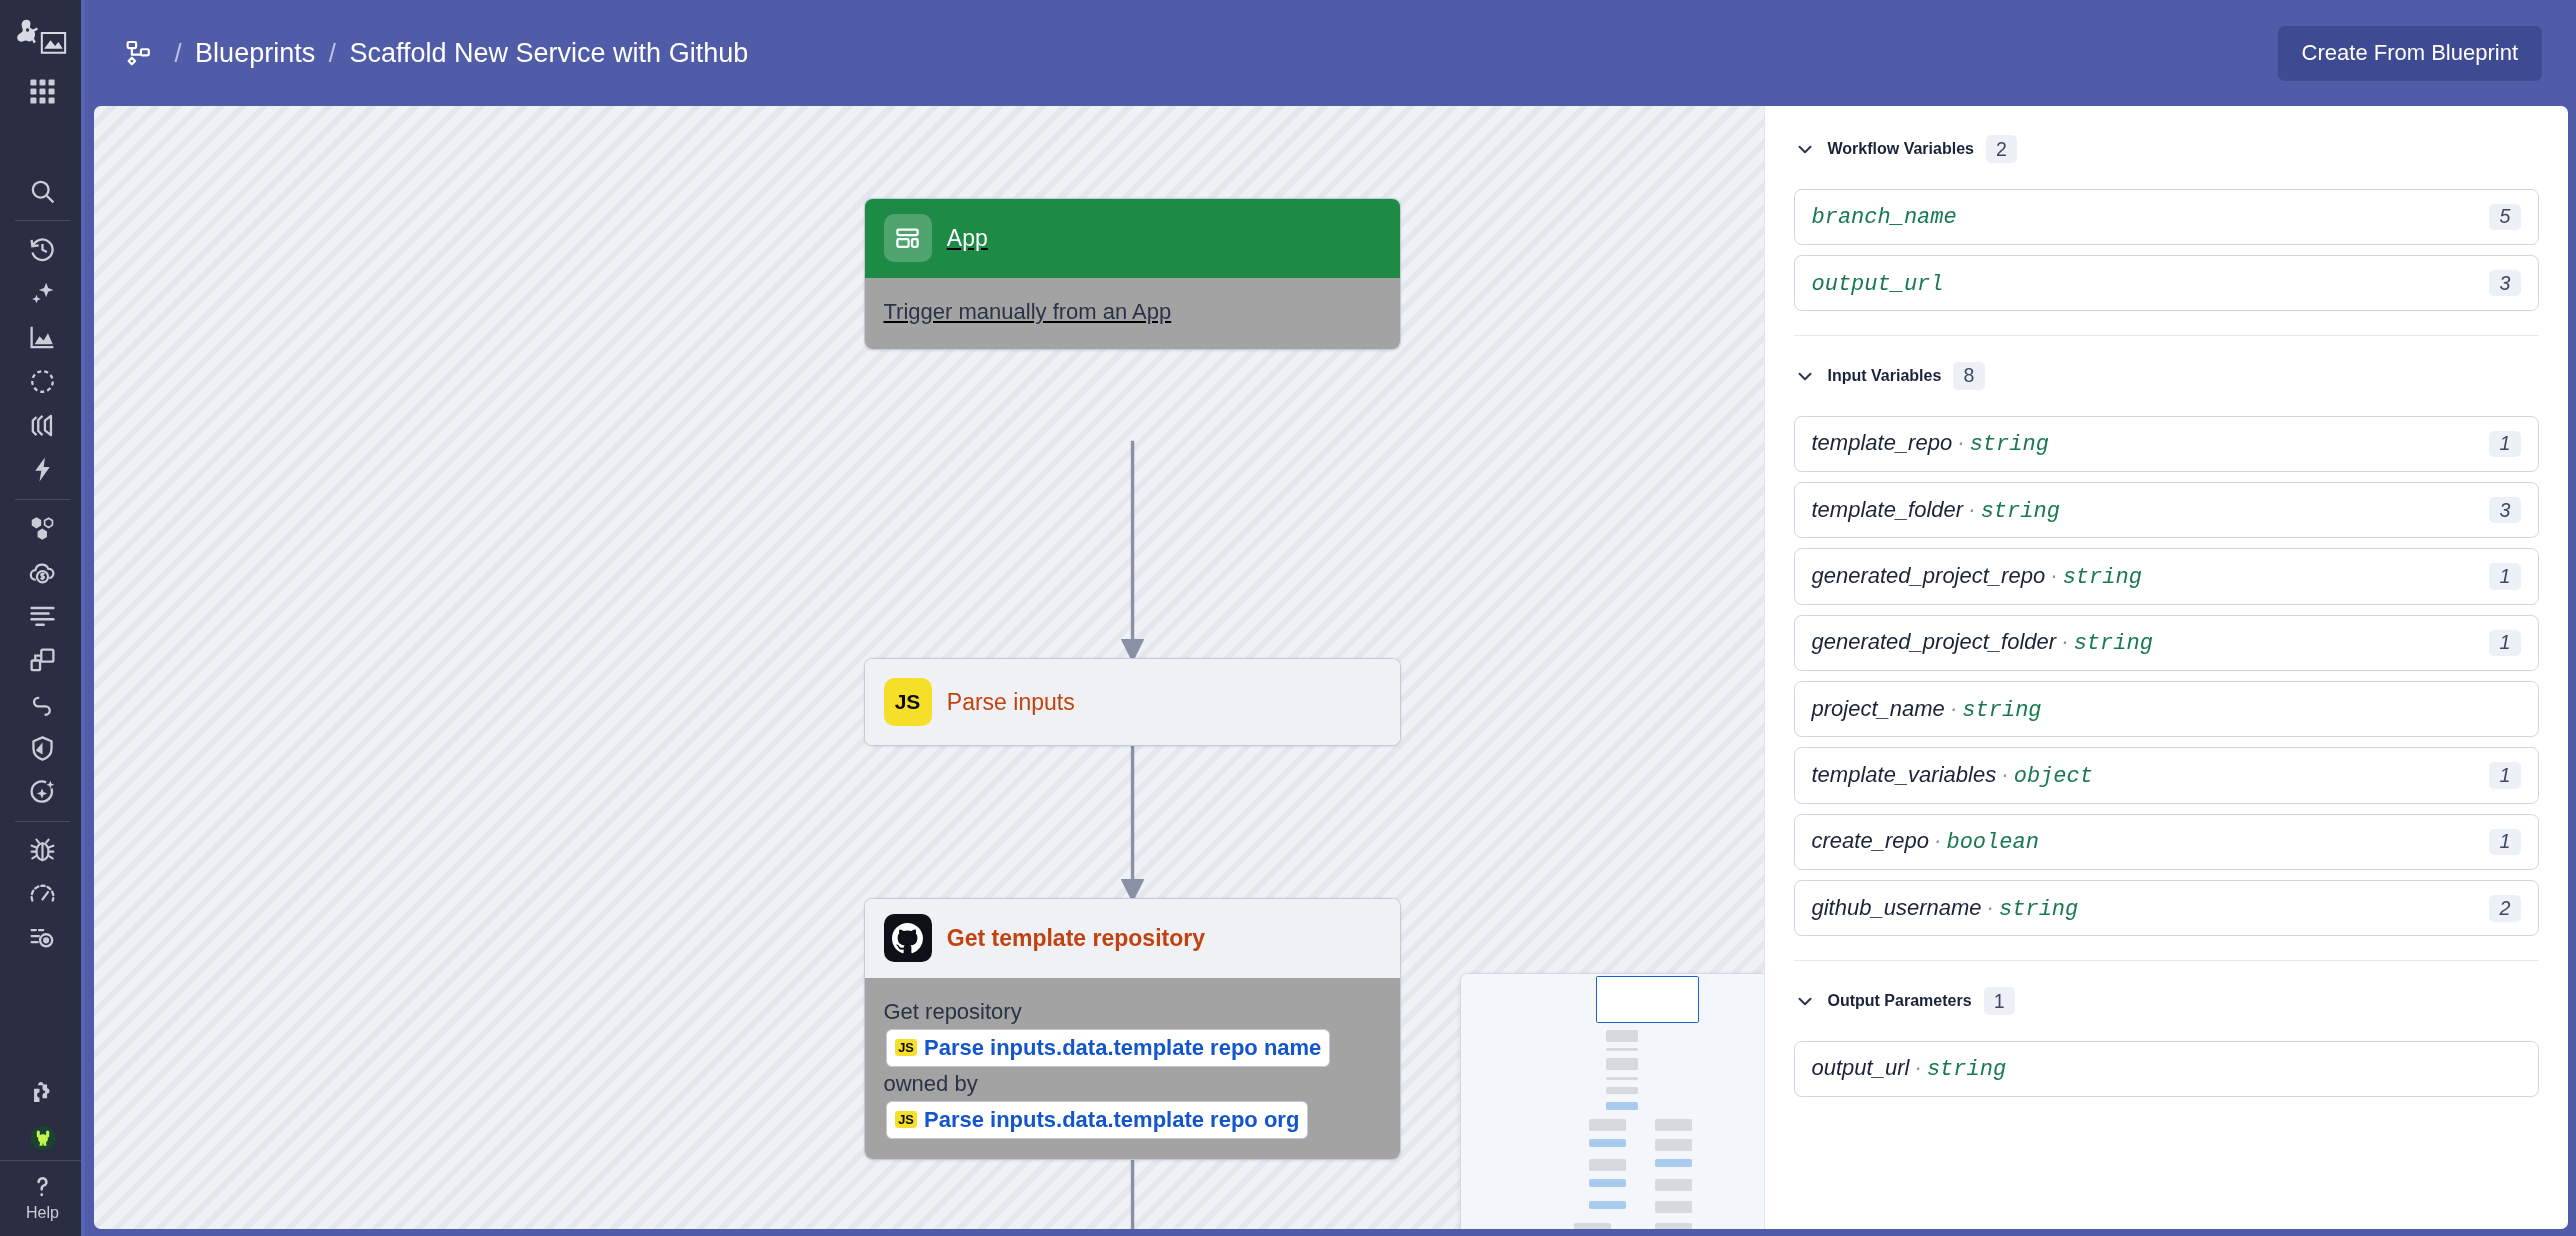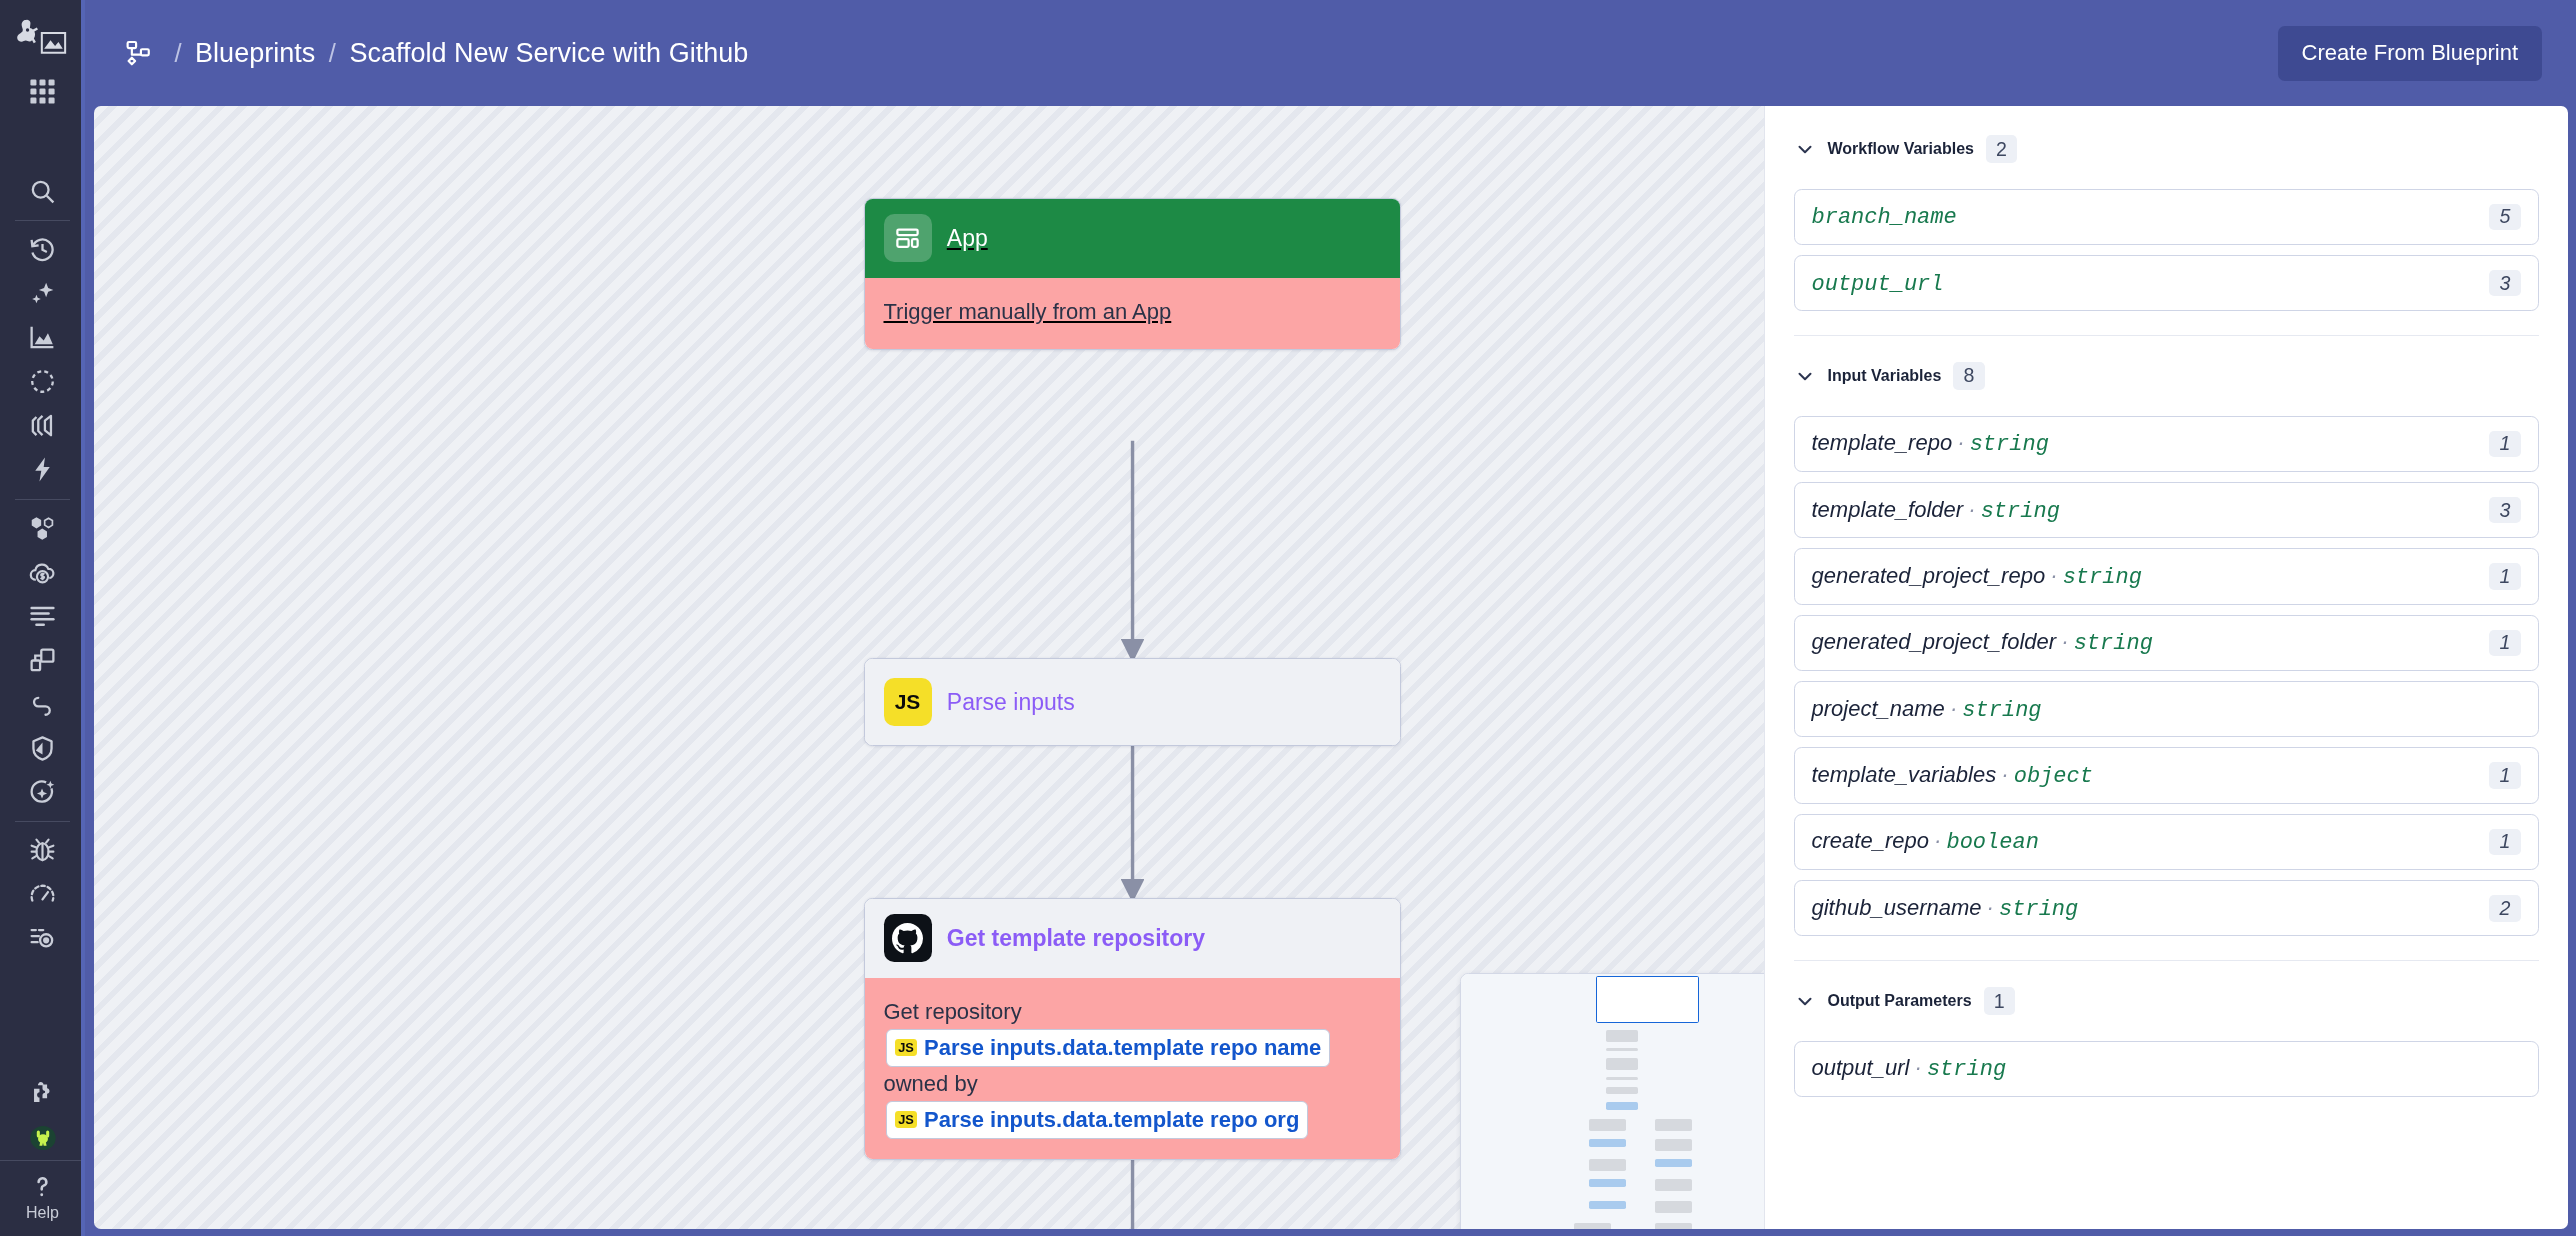--- a/index.html
+++ b/index.html
@@ -92,25 +92,25 @@
     background: #fff;
     box-shadow: 0 0.9px 2.6px rgba(40,50,90,.10);
     overflow: hidden;
   }
   .node-head {
     display:flex; align-items:center; gap: 15.3px;
     padding: 15.3px 19px;
   }
   .node-head.green { background:#1D8A45; }
   .node-head.plain { background:#EFF1F5; }
-  .node-title { font-size: 23px; color: #8b5cf6; }
+  .node-title { font-size: 23px; color: #c2410c; }
   .node-title.onGreen { color:#fff; font-weight:400; }
   .node-title.bold { font-weight:700; }
   .node-body {
-    padding: 17px 19px 20.4px 19px; background:#fca5a5;
+    padding: 17px 19px 20.4px 19px; background:#a3a3a3;
     font-size: 22px; color:#2A3247; line-height: 1.55;
   }
 
   .sq-icon { width:48px; height:48px; border-radius: 10.2px;
              display:flex; align-items:center; justify-content:center; flex:0 0 48px;}
   .sq-green { background: #4FA36E; color:#fff; }
   .sq-js { background:#F5DF28; color:#0B0B0B; font-weight:700; font-size:21px;
            font-family:"Liberation Sans", sans-serif; }
   .sq-gh { background:#0D1117; color:#fff; }
 

